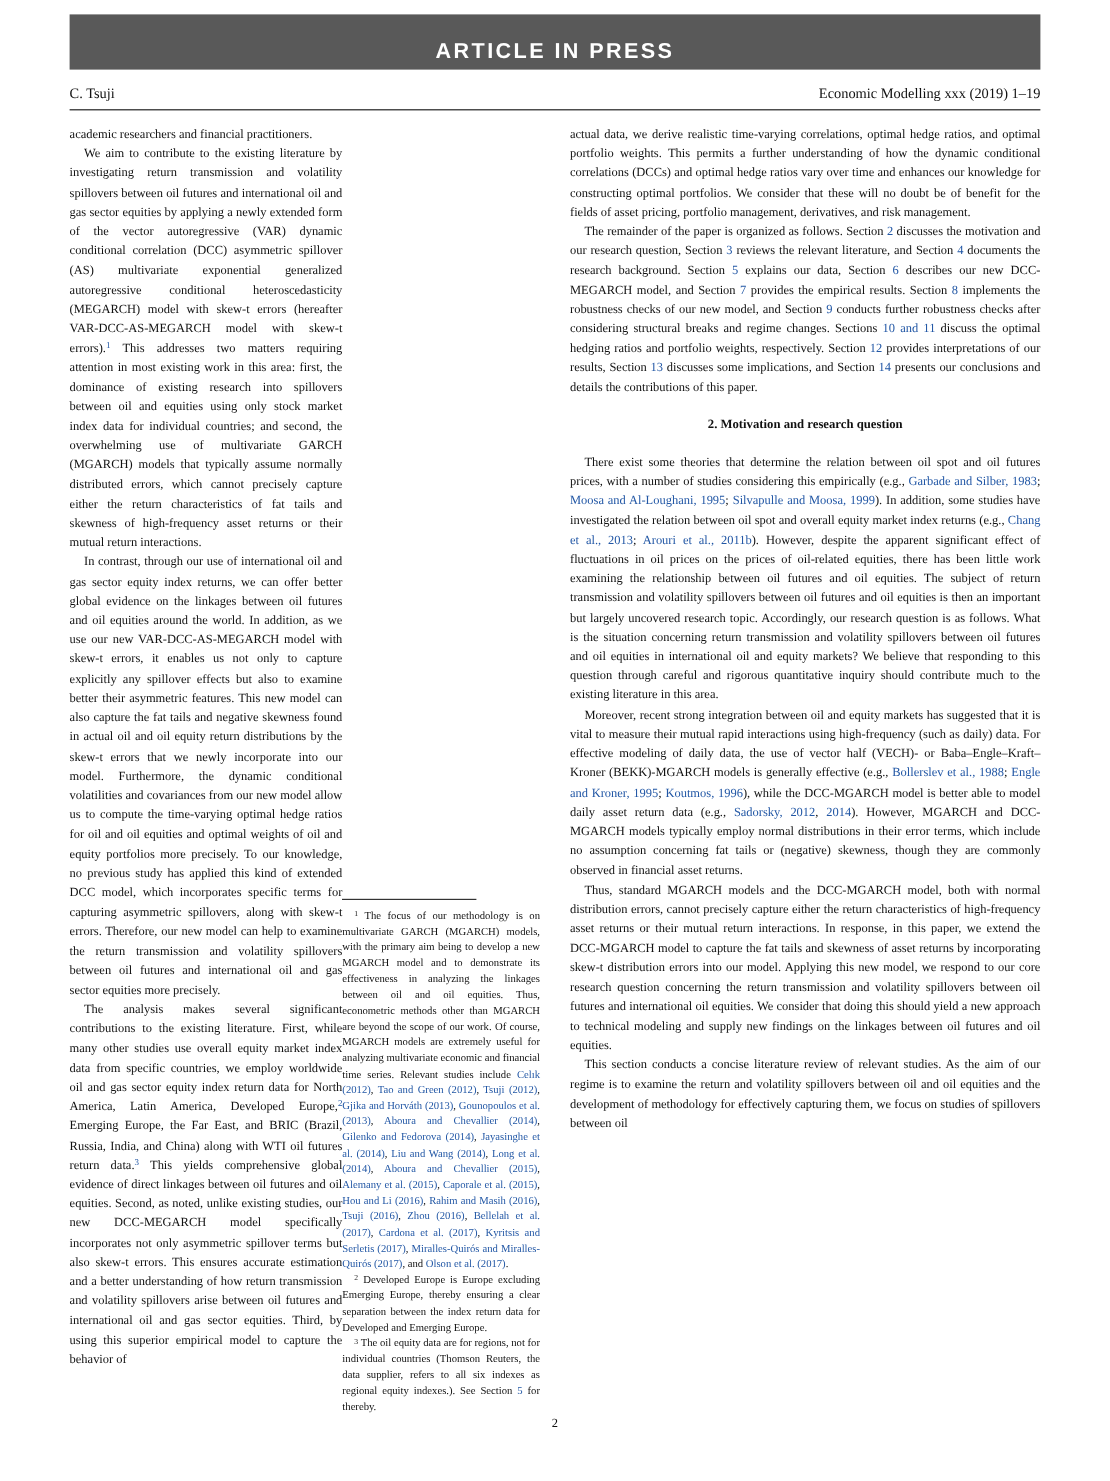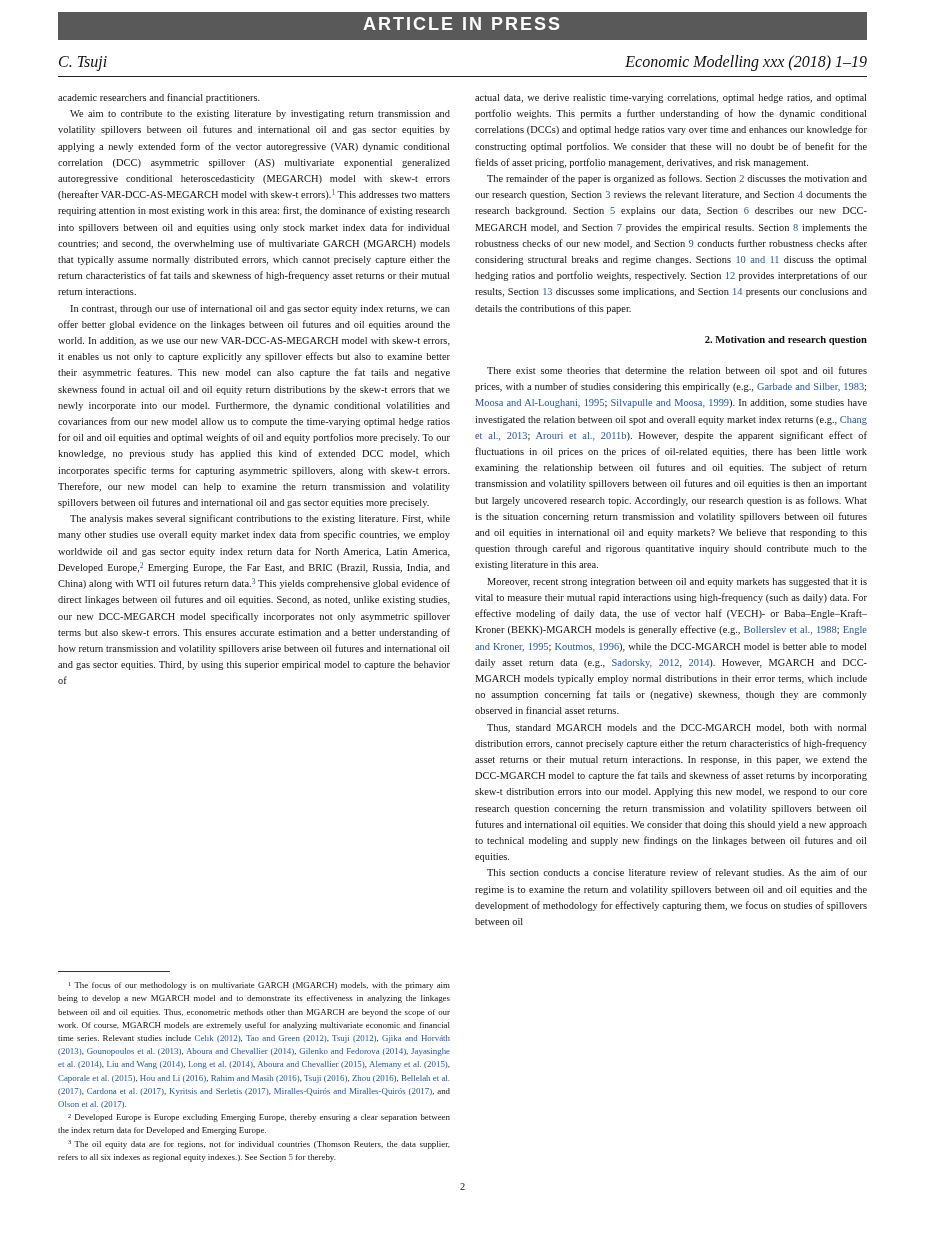--- a/index.html
+++ b/index.html
@@ -18,53 +18,52 @@
   }
   .banner{
     margin:12px 58px 0;
     background:var(--banner);
     color:#fff;
     text-align:center;
     font-family:"Liberation Sans", sans-serif;
     font-weight:bold;
     font-size:18px;
     letter-spacing:2px;
-    padding:2px 0 5px;
+    padding:20px 0 5px;
   }
   .header-row{
     margin:13px 58px 0;
     display:flex;
     justify-content:space-between;
-    font-style:italic;
-    font-size:16px;
+    font-size:12px;
   }
   .head-rule{
     margin:5px 58px 0;
     border:none;border-top:1px solid #222;height:0;
   }
   .columns{
     margin:13px 58px 0;
     display:flex;
     gap:25px;
     height:1074px;
   }
   .col{
     flex:1 1 0;
     font-size:10.4px;
     line-height:16.2px;
     text-align:justify;
   }
-  .col-left{display:flex;flex-direction:column;height:100%;}
+  .col-left{display:flex;flex-direction:row;height:100%;}
   .col p{margin:0;text-indent:12px;}
   .col p.noindent{text-indent:0;}
   .col h2{
     font-size:10.6px;
     font-weight:bold;
     margin:15px 0 15px;
-    text-align:right;
+    text-align:center;
   }
   .link{color:var(--link);cursor:pointer;}
   sup{
     font-size:0.72em;
     line-height:0;
     vertical-align:baseline;
     position:relative;
     top:-0.38em;
   }
   .fn-area{margin-top:auto;}
@@ -92,21 +91,21 @@
 <body>
 
 <div class="page">
 
   <div class="banner">
     <span>ARTICLE IN PRESS</span>
   </div>
 
   <div class="header-row">
     <span>C. Tsuji</span>
-    <span>Economic Modelling xxx (2018) 1–19</span>
+    <span>Economic Modelling xxx (2019) 1–19</span>
   </div>
 
   <hr class="head-rule">
 
   <div class="columns">
 
     <div class="col col-left">
       <div>
           <p class="noindent"><span>academic researchers and financial practitioners.</span></p>
           <p><span>We aim to contribute to the existing literature by investigating return transmission and volatility spillovers between oil futures and international oil and gas sector equities by applying a newly extended form of the vector autoregressive (VAR) dynamic conditional correlation (DCC) asymmetric spillover (AS) multivariate exponential generalized autoregressive conditional heteroscedasticity (MEGARCH) model with skew-t errors (hereafter VAR-DCC-AS-MEGARCH model with skew-t errors).</span><sup class="link">1</sup><span> This addresses two matters requiring attention in most existing work in this area: first, the dominance of existing research into spillovers between oil and equities using only stock market index data for individual countries; and second, the overwhelming use of multivariate GARCH (MGARCH) models that typically assume normally distributed errors, which cannot precisely capture either the return characteristics of fat tails and skewness of high-frequency asset returns or their mutual return interactions.</span></p>

